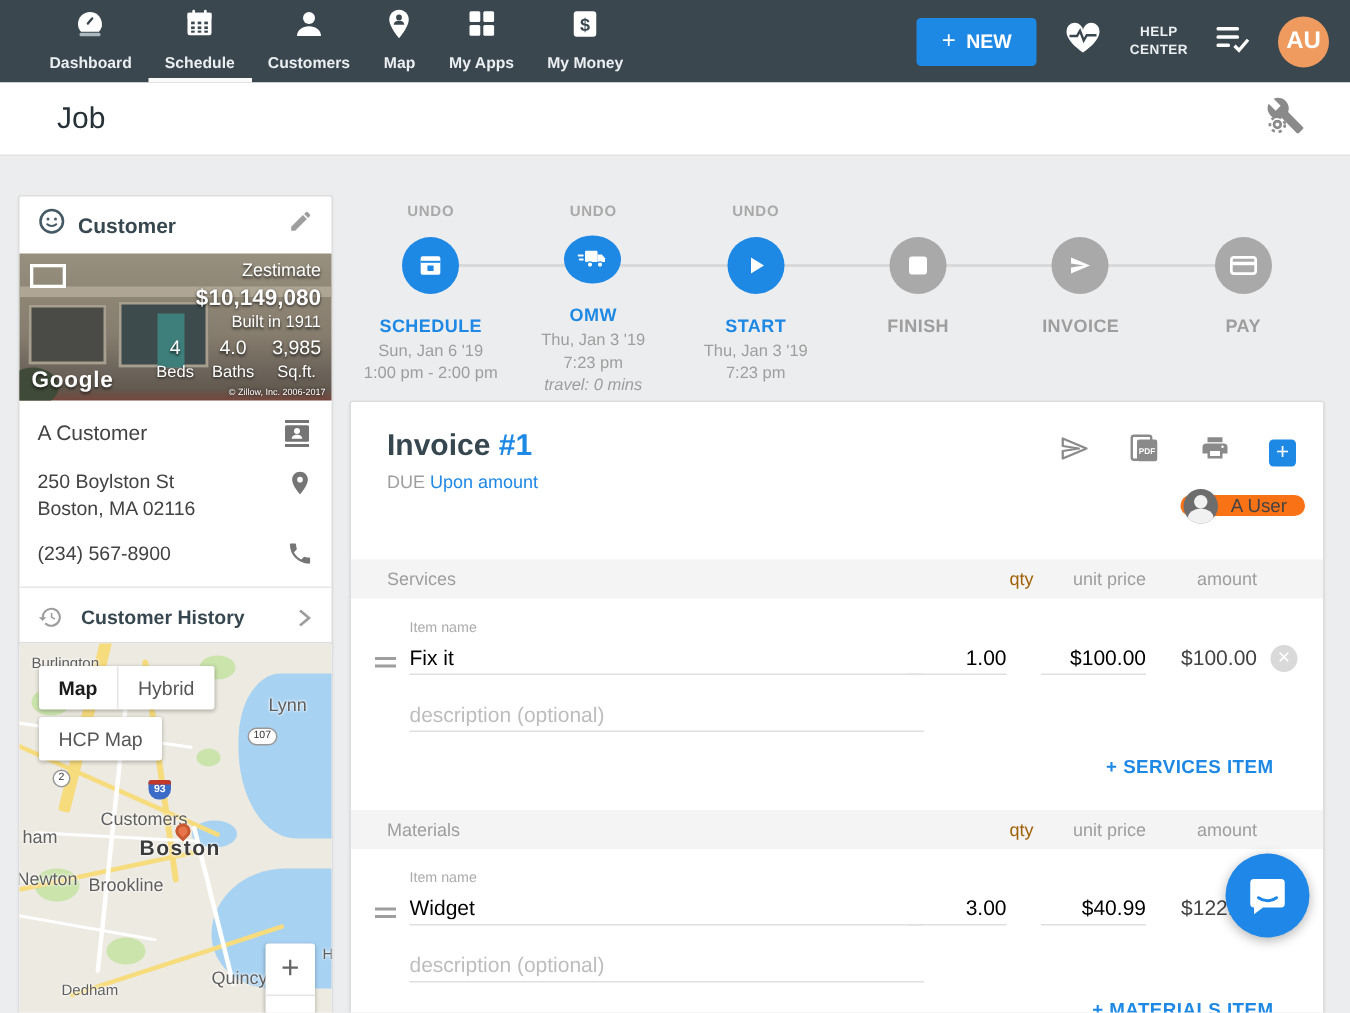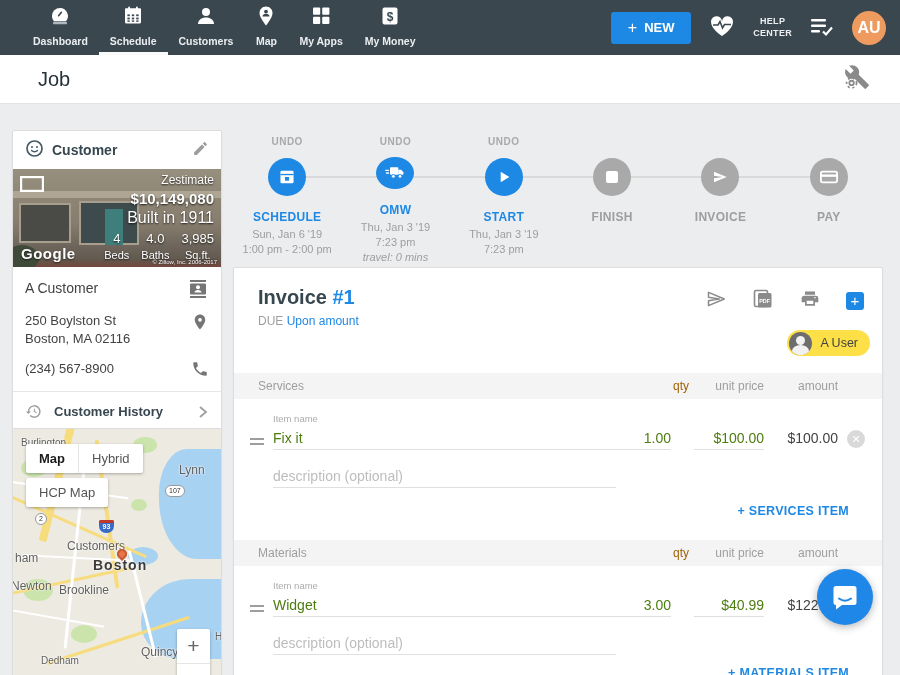--- a/index.html
+++ b/index.html
@@ -42,21 +42,21 @@
            background:linear-gradient(180deg,#97907F 0%,#8E8575 30%,#877D6E 55%,#6E665C 78%,#62594F 92%,#74463C 100%); }
   .photo .beam { position:absolute; left:0; top:22px; width:100%; height:7px; background:#B5AC9B; opacity:.8; }
   .photo .win1 { position:absolute; left:6px; top:34px; width:52px; height:40px; background:#4A4A46; border:2px solid #A79E8D; }
   .photo .win2 { position:absolute; left:66px; top:32px; width:60px; height:44px; background:#3E4B4C; border:2px solid #A79E8D; }
   .photo .door { position:absolute; left:92px; top:40px; width:18px; height:36px; background:#3E7F7C; }
   .photo .bush { position:absolute; left:-8px; bottom:-4px; width:34px; height:26px; background:#3F4A38; border-radius:50%; }
   .z-overlay { position:absolute; right:7px; top:4px; text-align:right; color:#fff;
                text-shadow:0 1px 2px rgba(0,0,0,.8); line-height:1.3; }
   .z-label { font-size:12px; }
   .z-value { font-size:15px; font-weight:bold; }
-  .z-built { font-size:16px; }
+  .z-built { font-size:11px; }
   .z-stats { display:flex; gap:12px; justify-content:flex-end; margin-top:2px; }
   .z-stat { text-align:center; }
   .z-stat .v { font-size:13px; }
   .z-stat .l { font-size:11px; }
   .g-logo { position:absolute; left:8px; bottom:5px; color:#fff; font-size:15px; font-weight:bold;
             letter-spacing:.5px; text-shadow:0 1px 2px rgba(0,0,0,.6); }
   .z-attr { position:absolute; right:4px; bottom:2px; color:#fff; font-size:6px; text-shadow:0 0 2px rgba(0,0,0,.9); }
   .cust-body { padding:12px 12px 0 12px; }
   .cust-row { display:flex; align-items:flex-start; margin-bottom:13px; }
   .cust-row .txt { font-size:13px; color:#424242; line-height:1.35; }
@@ -117,40 +117,40 @@
   .invoice-card { position:absolute; left:233px; top:267px; width:650px; height:430px; overflow:hidden; }
   .inv-head { position:absolute; left:24px; top:18px; font-size:20px; font-weight:bold; color:#37474F; }
   .inv-num { color:#1E88E5; font-weight:bold; }
   .inv-due { position:absolute; left:24px; top:46px; font-size:12px; }
   .due-lbl { color:#9E9E9E; }
   .due-val { color:#1E88E5; cursor:pointer; }
   .inv-icons { position:absolute; right:18px; top:20px; display:flex; align-items:center; gap:25px; }
   .inv-icons .ic { cursor:pointer; }
   .plus-btn { width:18px; height:18px; background:#1E88E5; border-radius:3px; color:#fff; font-size:15px;
               line-height:17px; text-align:center; cursor:pointer; }
-  .assignee { position:absolute; right:12px; top:62px; height:26px; background:#fde047; border-radius:14px;
+  .assignee { position:absolute; right:12px; top:62px; height:14px; background:#f97316; border-radius:14px;
               display:flex; align-items:center; padding:0 12px 0 2px; gap:8px; cursor:pointer; }
   .assignee .av { width:23px; height:23px; border-radius:50%; background:#6D6D6D; overflow:hidden; position:relative; }
   .assignee .av::before { content:""; position:absolute; left:7px; top:4px; width:9px; height:9px; background:#fff;
               opacity:.9; border-radius:50%; }
   .assignee .av::after { content:""; position:absolute; left:3px; top:13px; width:17px; height:12px; background:#fff;
               opacity:.9; border-radius:50% 50% 0 0; }
   .assignee .nm { font-size:12.5px; color:#424242; }
 
   .sec-bar { position:absolute; left:0; width:650px; height:26px; background:#F4F4F4; }
   .sec-bar .sec-name { position:absolute; left:24px; top:6px; font-size:12px; color:#9E9E9E; }
   .sec-bar .h-qty { position:absolute; right:195px; top:6px; font-size:12px; color:#a16207; }
   .sec-bar .h-unit { position:absolute; right:120px; top:6px; font-size:12px; color:#9E9E9E; }
   .sec-bar .h-amt { position:absolute; right:46px; top:6px; font-size:12px; color:#9E9E9E; }
 
   .item-lbl { position:absolute; left:39px; font-size:9.5px; color:#ABABAB; }
   .drag { position:absolute; left:16px; width:14px; cursor:grab; }
   .drag i { display:block; height:2px; background:#9E9E9E; margin:3px 0; }
   .fld { border:none; outline:none; background:transparent; border-bottom:1px solid #E0E0E0;
-         font-family:inherit; font-size:14px; color:#4d7c0f; height:24px; position:absolute; }
+         font-family:inherit; font-size:14px; color:#000000; height:24px; position:absolute; }
   .fld::placeholder { color:#BDBDBD; }
   .fld.name { left:39px; width:343px; }
   .fld.qty { left:371px; width:66px; text-align:right; }
   .fld.unit { left:460px; width:70px; text-align:right; }
   .amt { position:absolute; left:530px; width:74px; text-align:right; font-size:14px; color:#424242; }
   .del-x { position:absolute; left:613px; width:18px; height:18px; border-radius:50%; background:#D9D9D9;
            color:#fff; font-size:11px; line-height:18px; text-align:center; cursor:pointer; }
   .add-link { position:absolute; right:33px; font-size:12.5px; font-weight:bold; color:#1E88E5;
               letter-spacing:.3px; cursor:pointer; }
 

